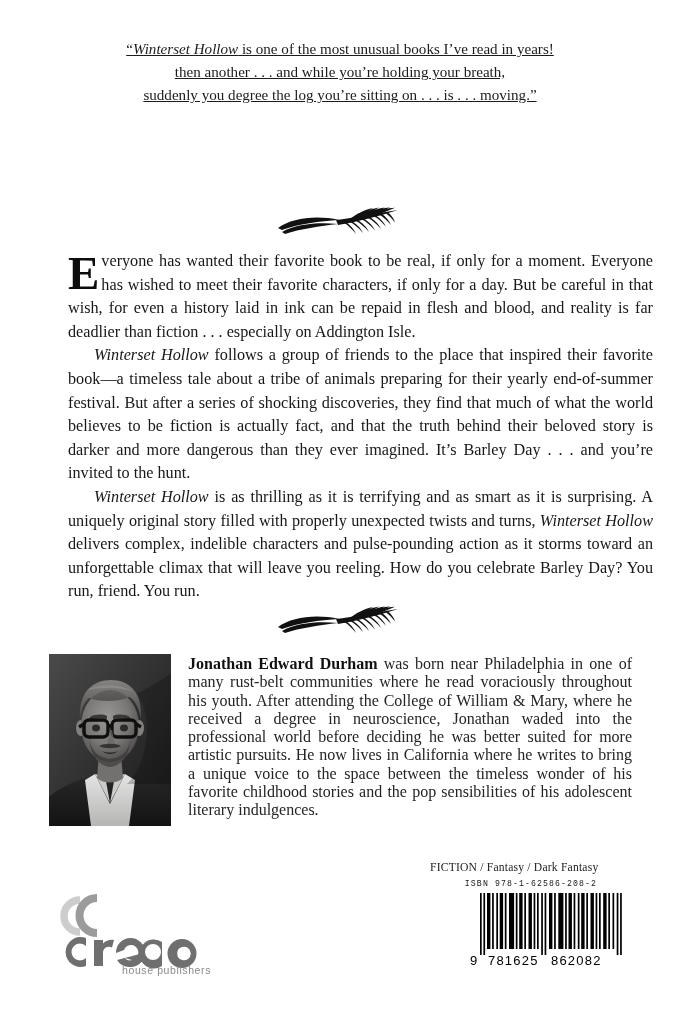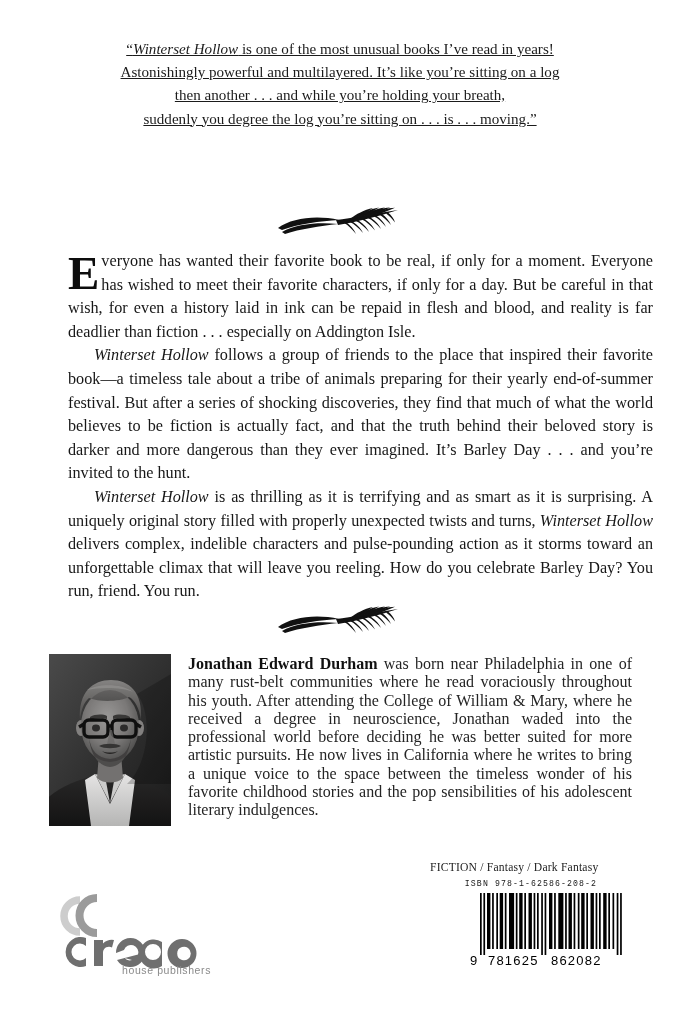--- a/index.html
+++ b/index.html
@@ -177,21 +177,20 @@
 </style>
 </head>
 <body>
 
 <div class="page">
 
   <div class="blurb">
     <div class="blurb-line">
       <span>“</span><i>Winterset Hollow</i><span> is one of the most unusual books I’ve read in years!</span>
     </div>
-    <div class="blurb-line">Astonishingly powerful and multilayered. It’s like you’re sitting on a log</div>
     <div class="blurb-line">then another . . . and while you’re holding your breath,</div>
     <div class="blurb-line">suddenly you degree the log you’re sitting on . . . is . . . moving.”</div>
   </div>
 
 
   <div class="ornament" id="ornament-top">
     <svg width="128" height="30" viewBox="0 0 128 30" xmlns="http://www.w3.org/2000/svg">
       <g fill="#111111">
 
         <path d="M2 21 C16 11, 40 8, 63 13 C44 14, 22 17, 6 23 Z"></path>

